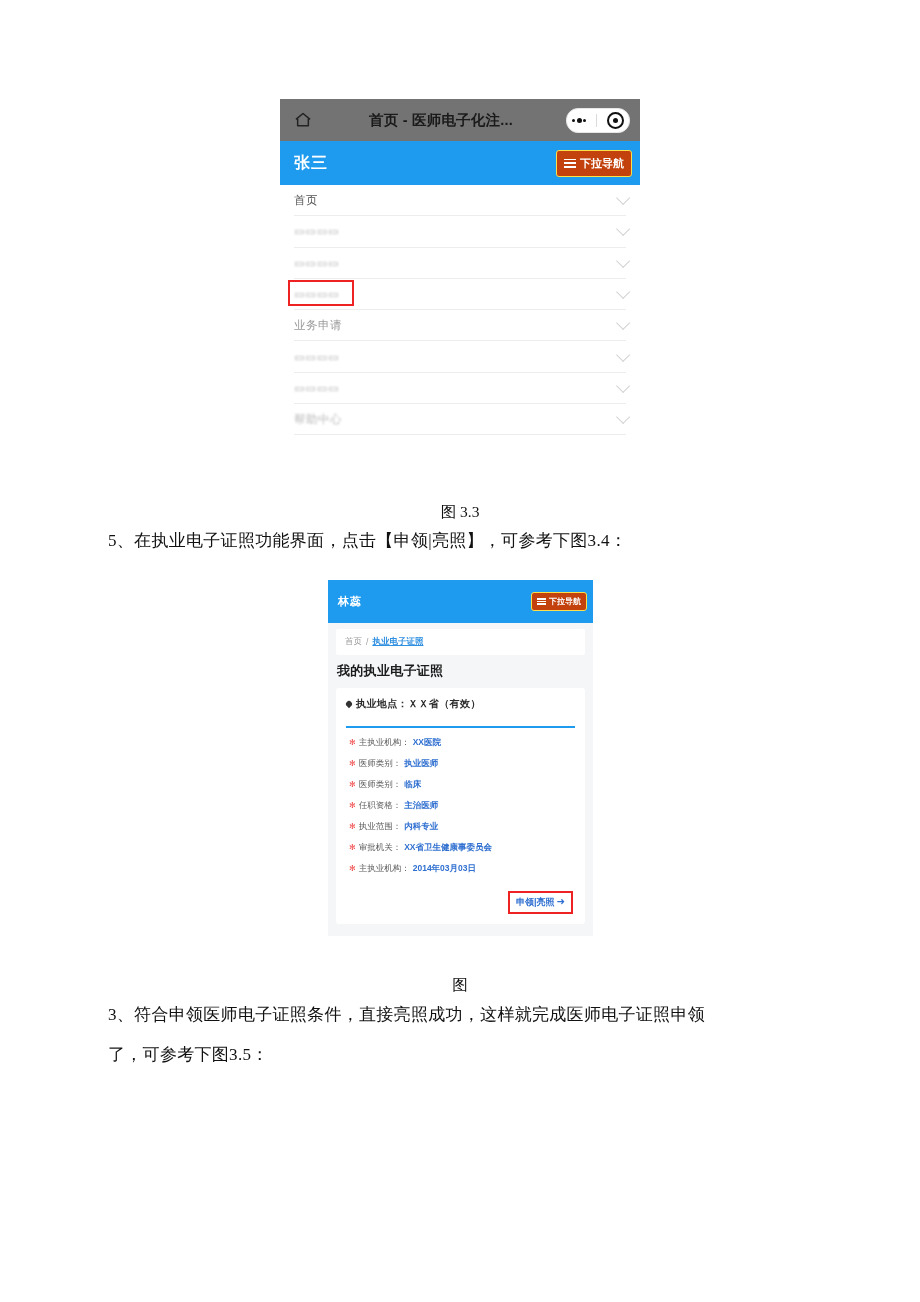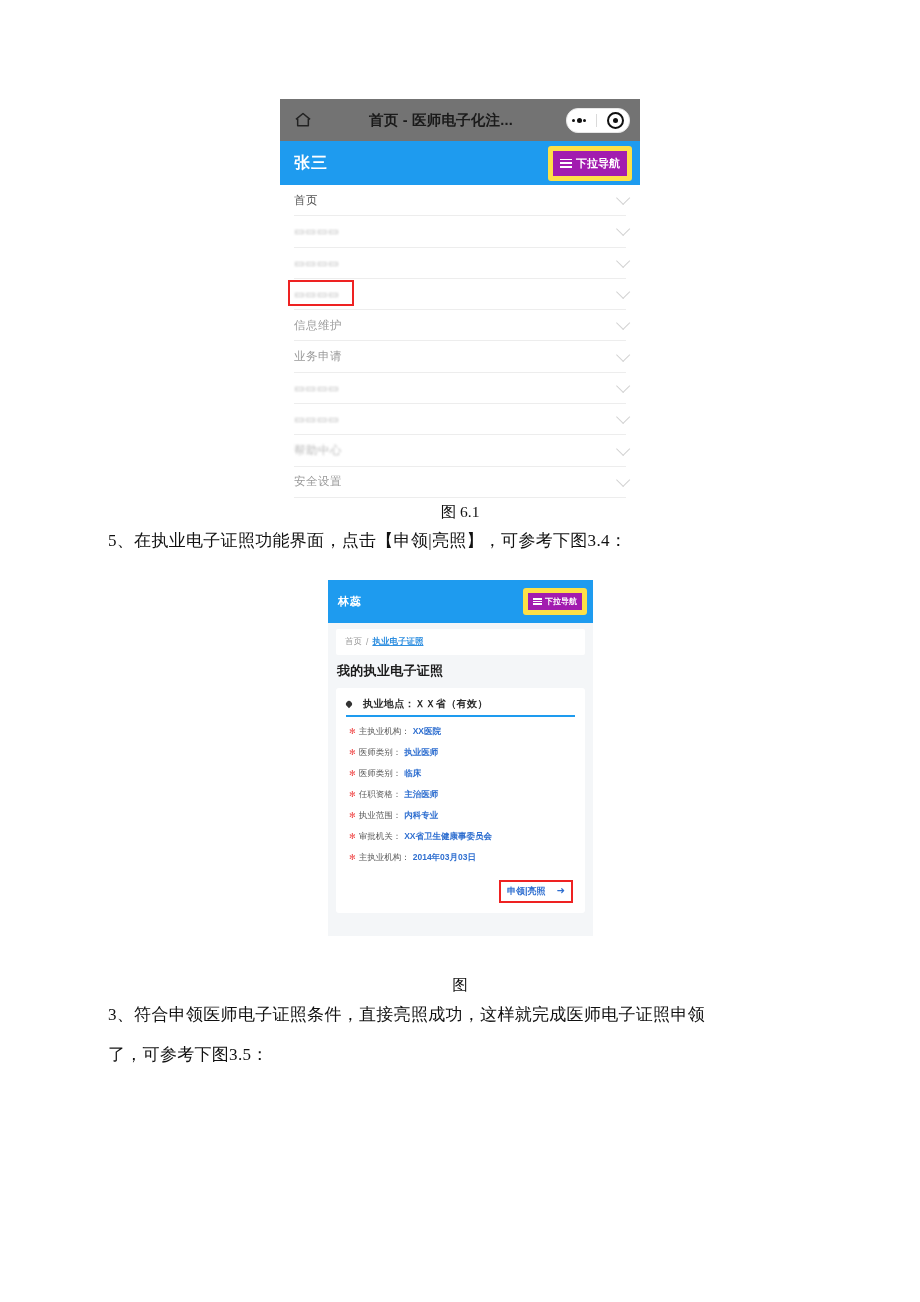--- a/index.html
+++ b/index.html
@@ -111,23 +111,23 @@
   .blue-bar .uname {
     color: #ffffff;
     font-size: 16px;
     font-weight: bold;
     letter-spacing: 1px;
   }
   .navbtn {
     display: flex;
     align-items: center;
     gap: 4px;
-    border: 5px solid #fde047;
+    border: 1px solid #fde047;
     border-radius: 3px;
-    background: #a21caf;
+    background: #c2410c;
     padding: 5px 7px;
     color: #ffffff;
     font-size: 11px;
     font-weight: bold;
   }
   .hamburger {
     display: inline-block;
     width: 12px;
     height: 9px;
     position: relative;
@@ -263,26 +263,26 @@
   }
   .cert-card {
     background: #ffffff;
     border-radius: 3px;
     padding: 9px 10px 10px;
     box-sizing: border-box;
   }
   .cert-loc {
     display: flex;
     align-items: center;
-    gap: 10px;
+    gap: 3px;
     font-size: 10px;
     font-weight: bold;
     color: #2b2b2b;
     letter-spacing: .4px;
-    padding-bottom: 4px;
+    padding-bottom: 15px;
   }
   .pin {
     width: 7px; height: 7px;
     position: relative;
     display: inline-block;
   }
   .pin::before {
     content: "";
     position: absolute;
     left: 0; top: 0;
@@ -322,21 +322,21 @@
     display: flex;
     justify-content: flex-end;
     margin-top: 16px;
     padding-right: 2px;
   }
   .claim-box {
     border: 2px solid #ee2222;
     padding: 3px 6px;
     display: inline-flex;
     align-items: flex-start;
-    gap: 11px;
+    gap: 2px;
   }
   .claim-link {
     color: #2f6fd0;
     font-size: 9px;
     font-weight: bold;
     filter: blur(.3px);
   }
   .claim-arrow {
     color: #2f6fd0;
     font-size: 10px;
@@ -389,47 +389,39 @@
     <div class="menu-row">
       <span class="menu-label blurred">▭▭▭▭</span>
       <span class="chev"></span>
     </div>
     <div class="menu-row">
       <span class="menu-label blurred">▭▭▭▭</span>
       <span class="chev"></span>
       <span class="redbox"></span>
     </div>
     <div class="menu-row">
-      <span class="menu-label faint">信息维护</span>
-      <span class="chev"></span>
-    </div>
-    <div class="menu-row">
       <span class="menu-label faint">业务申请</span>
       <span class="chev"></span>
     </div>
     <div class="menu-row">
       <span class="menu-label blurred">▭▭▭▭</span>
       <span class="chev"></span>
     </div>
     <div class="menu-row">
       <span class="menu-label blurred">▭▭▭▭</span>
       <span class="chev"></span>
     </div>
     <div class="menu-row">
       <span class="menu-label blurred">帮助中心</span>
-      <span class="chev"></span>
-    </div>
-    <div class="menu-row">
-      <span class="menu-label faint">安全设置</span>
       <span class="chev"></span>
     </div>
   </div>
 </div>
 
-<div class="caption" style="left:0; top:502px; width:920px;">图 6.1</div>
+<div class="caption" style="left:0; top:502px; width:920px;">图 3.3</div>
 
 <div class="para" style="left:108px; top:526px; width:760px;">5、在执业电子证照功能界面，点击【申领|亮照】，可参考下图3.4：</div>
 
 <div class="fig34">
 
 
   <div class="blue-bar">
     <span class="uname">林蕊</span>
     <span class="navbtn">
       <span class="hamburger">

